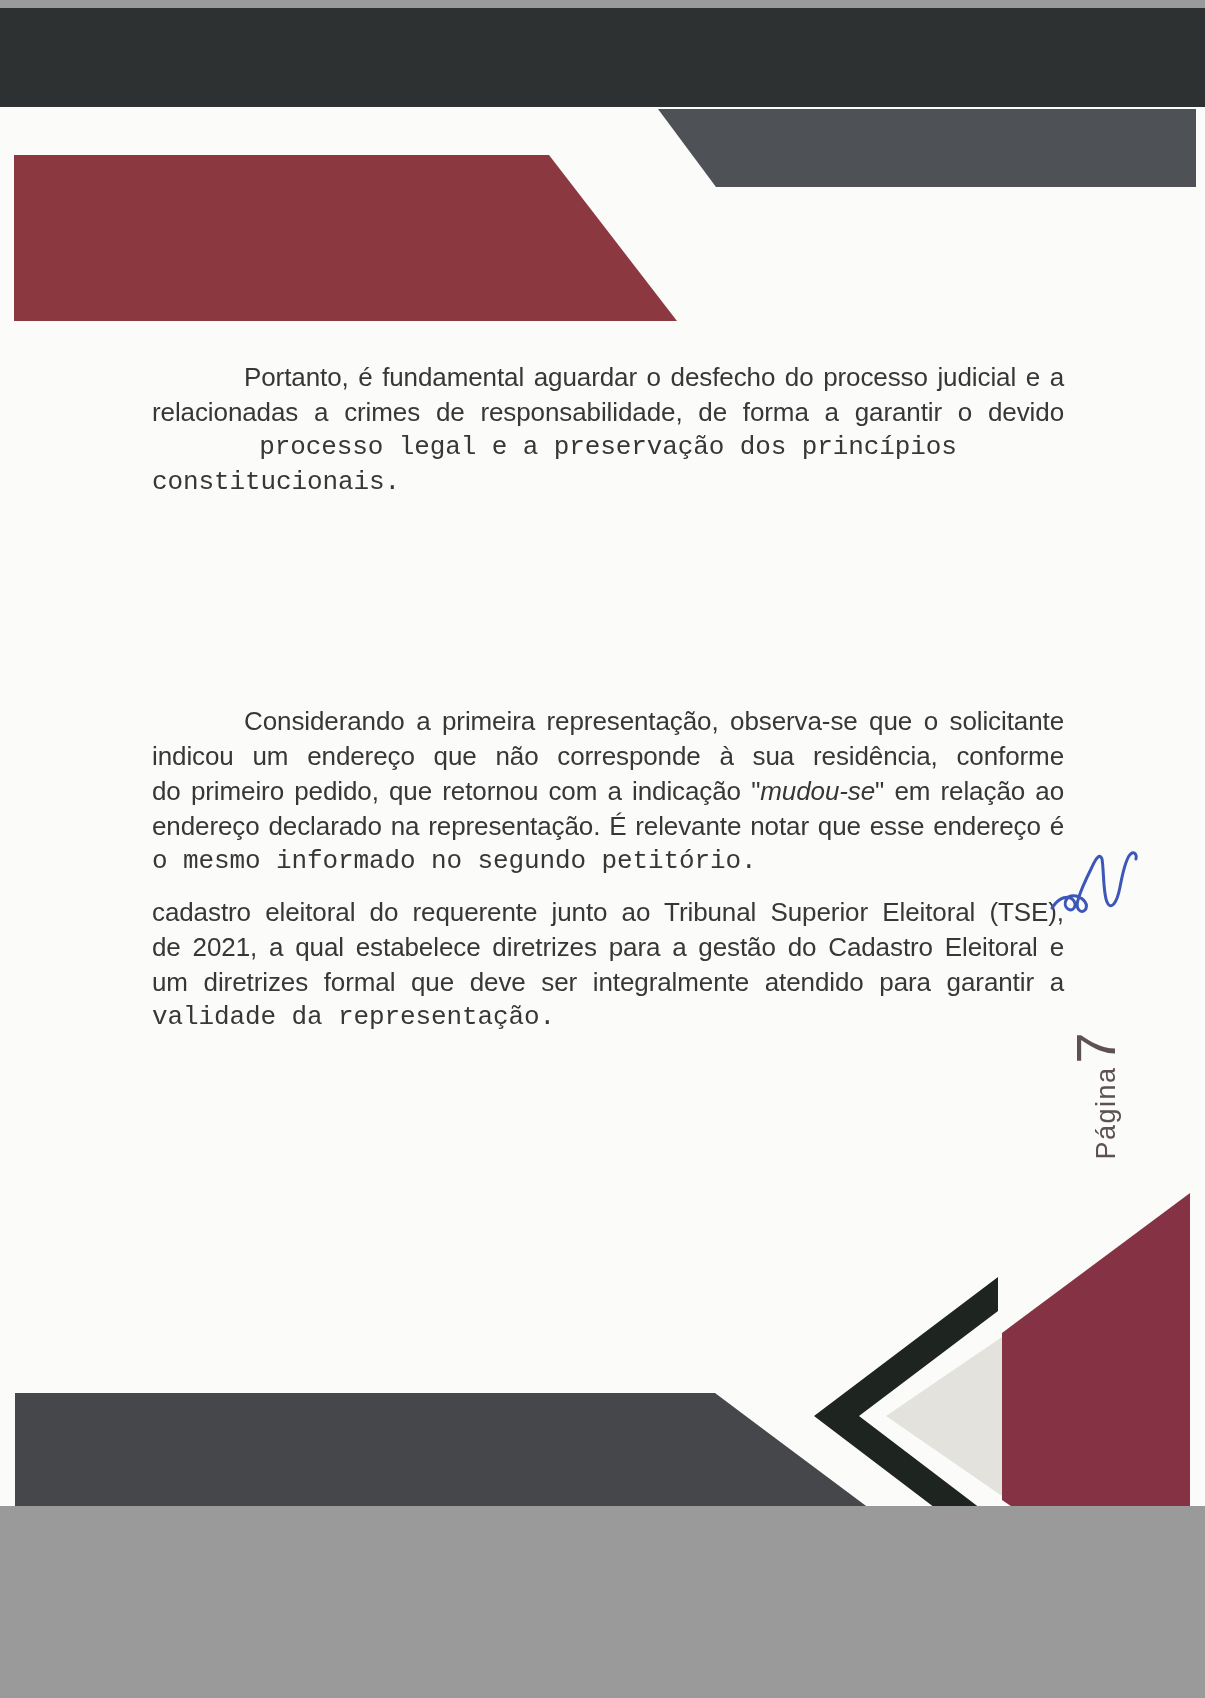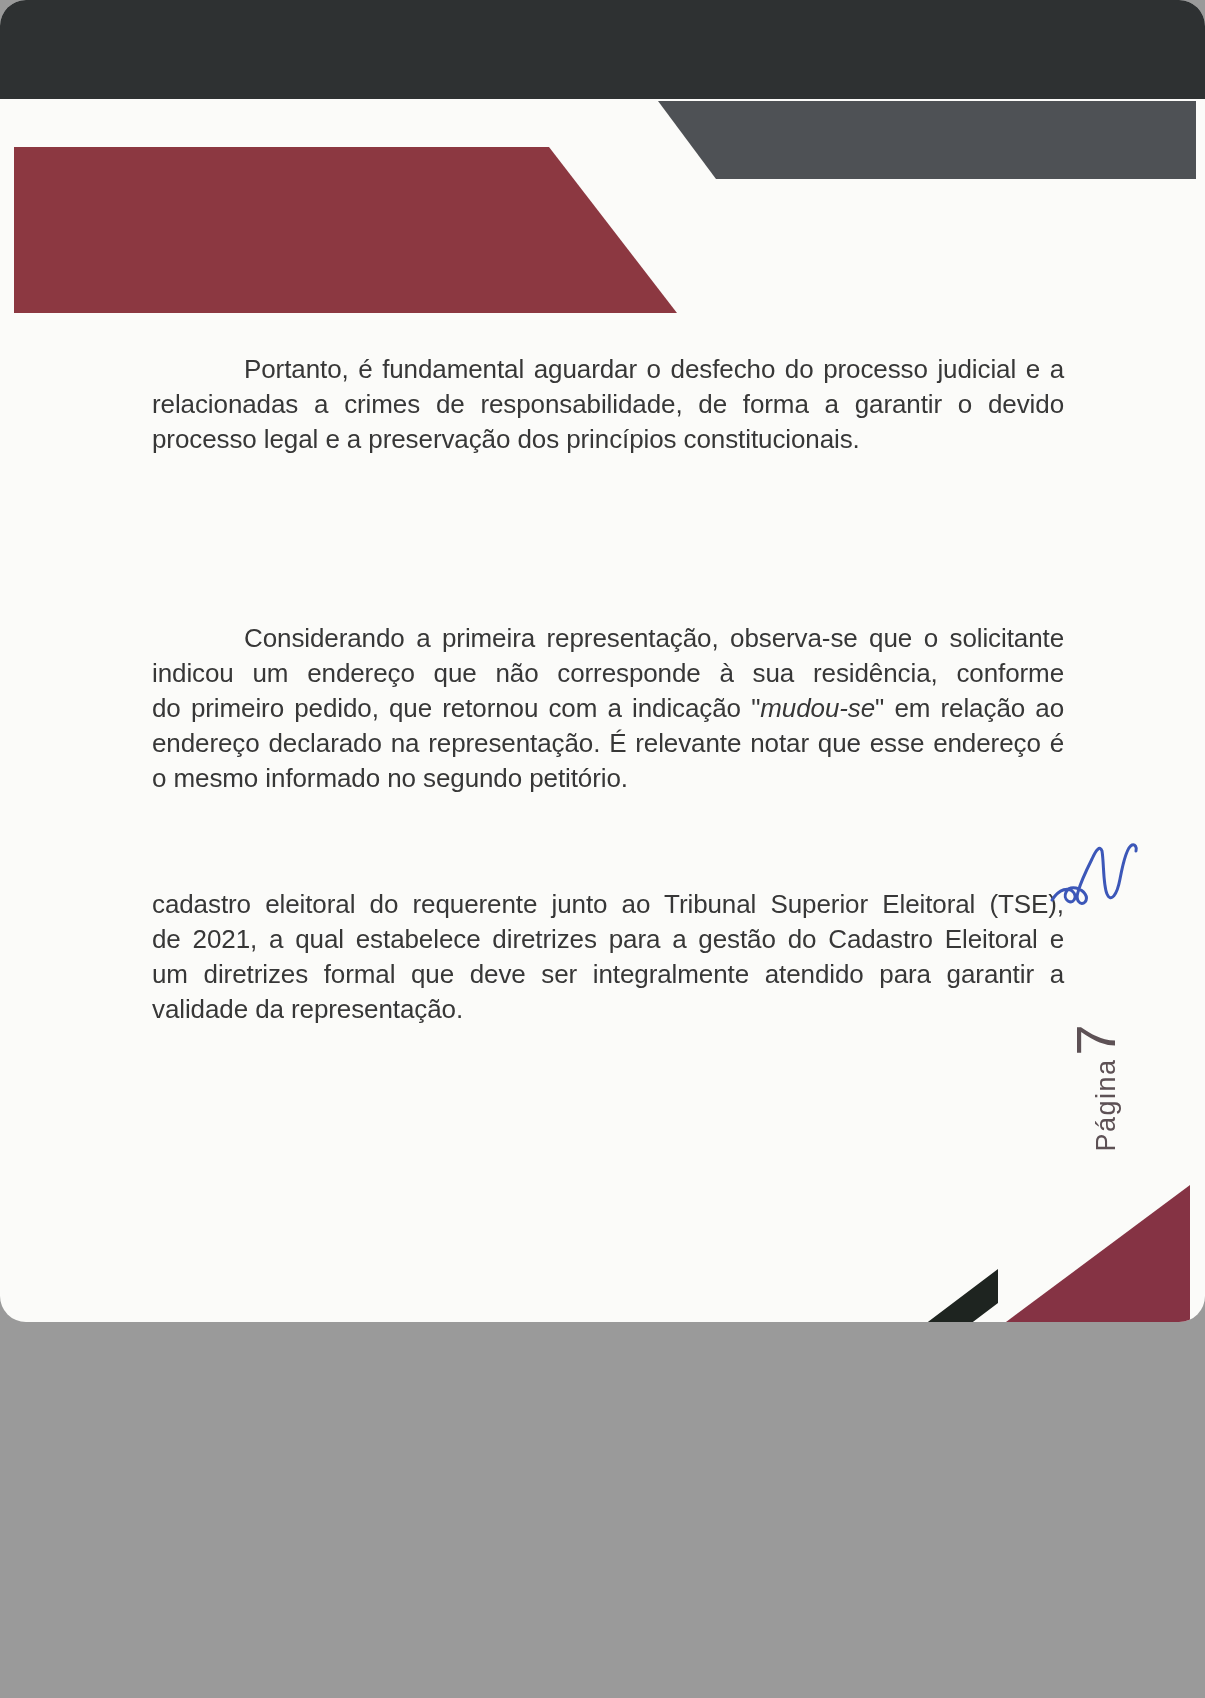--- a/index.html
+++ b/index.html
@@ -1,40 +1,39 @@
 <!DOCTYPE html>
 <html><head>
 <meta charset="utf-8">
 <style>
   html,body { margin:0; padding:0; background:#9a9a9a; }
   .page {
     position:relative;
-    width:1205px; height:1322px;
-    margin:0 auto;
+    width:1205px; height:1498px;
+    margin:8px auto;
     background:#fbfbf9;
     overflow:hidden;
     font-family:"Liberation Sans", sans-serif;
-    border-radius:26px;
   }
   svg.deco { position:absolute; display:block; }
   .textcol {
     position:absolute; left:152px; width:912px;
     color:#373737;
     font-size:26px; line-height:35px;
     letter-spacing:-0.1px;
   }
   .line {
     height:35px;
     text-align:justify;
     -moz-text-align-last:justify;
     text-align-last:justify;
     white-space:normal;
   }
   .line.indent { padding-left:92px; }
-  .line.lastline { text-align:right; -moz-text-align-last:left; text-align-last:left; }
+  .line.lastline { text-align:center; -moz-text-align-last:left; text-align-last:left;font-family:Liberation Mono, monospace; }
   .heading { font-weight:bold; }
   .heading .line { height:37px; line-height:37px; }
   .em-bolditalic { font-weight:normal; font-style:italic; }
   .page-num {
     position:absolute; left:1068px; top:1026px;
     width:124px; height:124px;
     display:flex; align-items:baseline; justify-content:center;
     transform:rotate(-90deg);
     color:#5d5155;
   }
@@ -53,21 +52,21 @@
     <polygon points="14,147 549,147 677,313 14,313" fill="#8c3841"></polygon>
   </svg>
 
   <div class="textcol" style="top:352px;">
     <div class="line indent">Portanto, é fundamental aguardar o desfecho do processo judicial e a</div>
     <div class="line">relacionadas a crimes de responsabilidade, de forma a garantir o devido</div>
     <div class="line lastline">processo legal e a preservação dos princípios constitucionais.</div>
   </div>
 
 
-  <div class="textcol" style="top:621px;">
+  <div class="textcol" style="top:696px;">
     <div class="line indent">Considerando a primeira representação, observa-se que o solicitante</div>
     <div class="line">indicou um endereço que não corresponde à sua residência, conforme</div>
     <div class="line"><span>do primeiro pedido, que retornou com a indicação "</span><span class="em-bolditalic">mudou-se</span><span>" em relação ao</span></div>
     <div class="line">endereço declarado na representação. É relevante notar que esse endereço é</div>
     <div class="line lastline">o mesmo informado no segundo petitório.</div>
   </div>
 
   <div class="textcol" style="top:887px;">
     <div class="line">cadastro eleitoral do requerente junto ao Tribunal Superior Eleitoral (TSE),</div>
     <div class="line">de 2021, a qual estabelece diretrizes para a gestão do Cadastro Eleitoral e</div>

